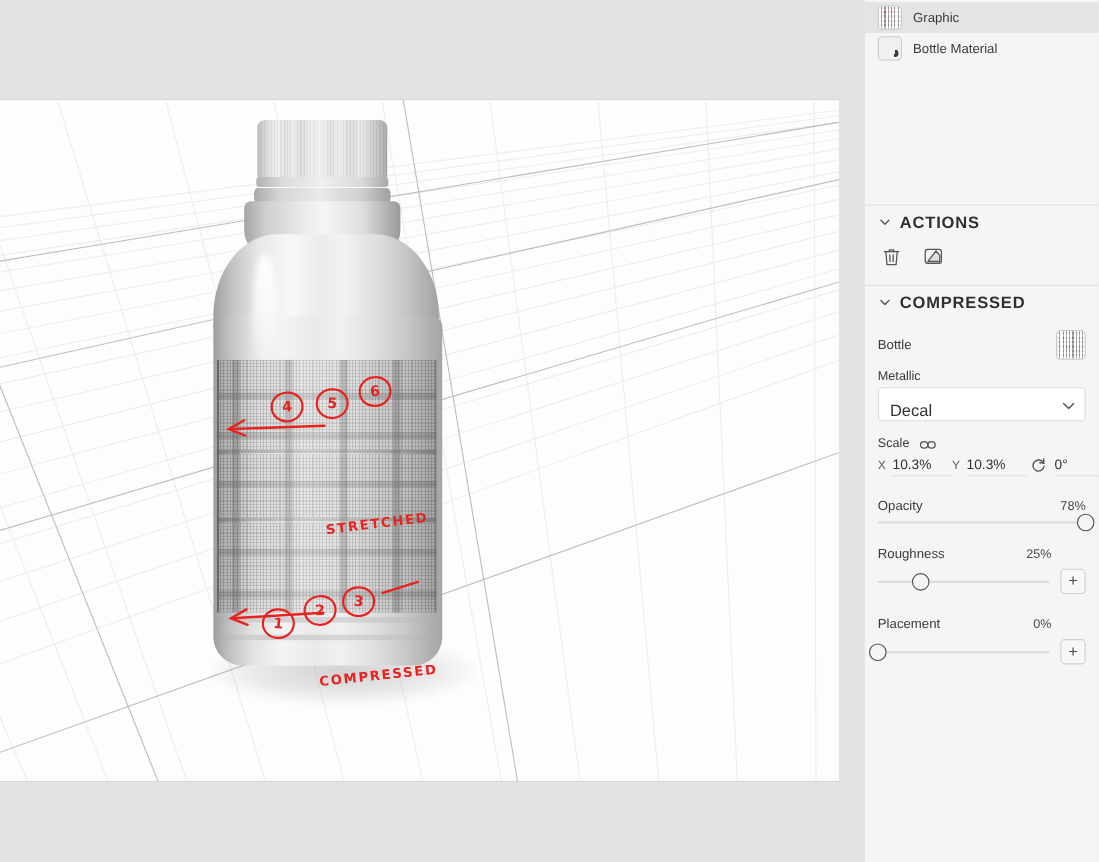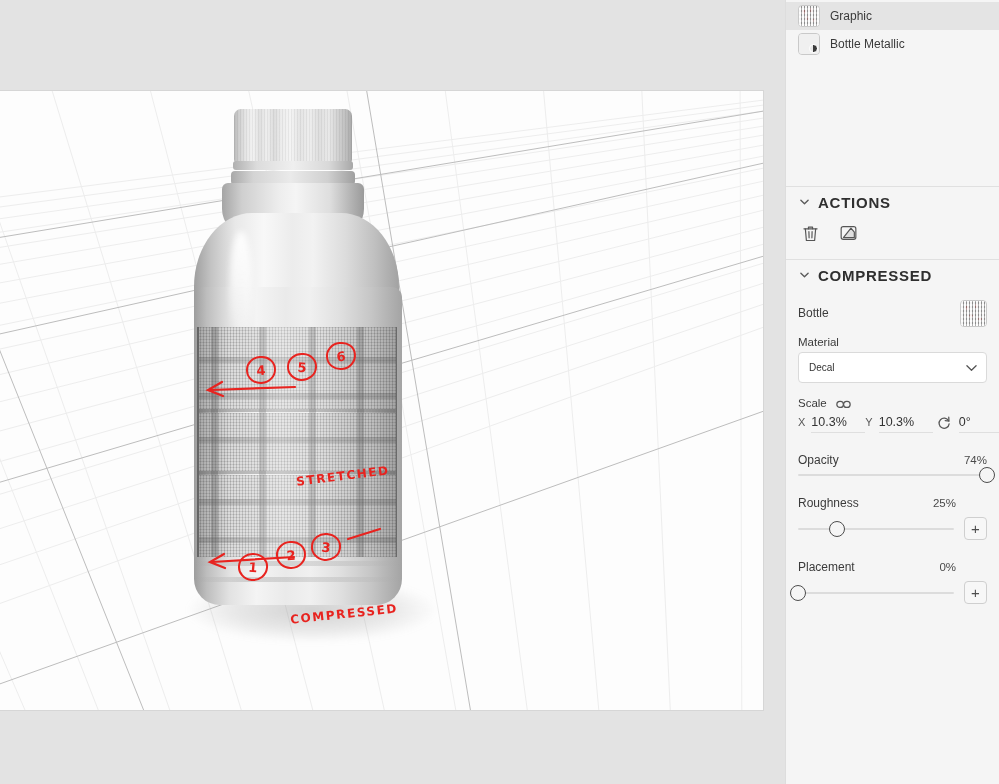--- a/index.html
+++ b/index.html
@@ -286,23 +286,23 @@
     cursor:pointer;
   }
 
   .field-label { font-size: 11.5px; color:#3b3b3b; margin: 6px 0 4px 0;}
   .select-box {
     position:relative;
     height: 29px;
     background:#ffffff;
     border: 1px solid #dadada;
     border-radius: 4px;
-    display:flex; align-items:center;
+    display:flex; align-items:flex-end;
     padding: 0 10px;
-    font-size: 10px; color:#333;
+    font-size: 15px; color:#333;
     cursor:pointer;
   }
   .select-chev {
     position:absolute; right:9px; top:50%; transform:translateY(-50%);
     color:#555;
   }
 
   .scale-head { display:flex; align-items:flex-end; gap:9px; margin: 14px 0 4px 0; }
   .scale-head .prop-label{ font-size:11.5px; }
   .link-ic { color:#565656; display:flex; }
@@ -491,21 +491,21 @@
         <span class="layer-thumb">
           <span class="thumb-noise"></span>
         </span>
         <span class="layer-label">Graphic</span>
       </div>
       <div class="layer-row">
         <span class="layer-thumb">
           <span class="thumb-mat"></span>
             <span class="mat-badge"></span>
         </span>
-        <span class="layer-label">Bottle Metallic</span>
+        <span class="layer-label">Bottle Material</span>
       </div>
     </div>
 
     <div class="divider" style="margin-top:128px"></div>
     <div class="section-head">
       <span class="chev">
         <svg width="9" height="6" viewBox="0 0 10 6" fill="none" stroke="#5a5a5a" stroke-width="1.5" stroke-linecap="round" stroke-linejoin="round">
             <polyline points="1,1 5,5 9,1"></polyline>
           </svg>
       </span>
@@ -541,21 +541,21 @@
 
     <div class="prop-body">
 
       <div class="prop-row-img">
         <span class="prop-label">Bottle</span>
         <span class="img-thumb">
           <span class="thumb-noise" style="position:absolute;inset:0;"></span>
         </span>
       </div>
 
-      <div class="field-label">Material</div>
+      <div class="field-label">Metallic</div>
       <div class="select-box">
         <span>Decal</span>
         <span class="select-chev">
           <svg width="11" height="7" viewBox="0 0 12 7" fill="none" stroke="#555" stroke-width="1.4" stroke-linecap="round" stroke-linejoin="round">
               <polyline points="1,1 6,6 11,1"></polyline>
             </svg>
         </span>
       </div>
 
       <div class="scale-head">
@@ -584,21 +584,21 @@
               <polyline points="12.6,1.3 12.8,5.4 8.8,5.0"></polyline>
             </svg>
           </span>
           <span class="rot-val">0°</span>
         </span>
       </div>
 
       <div class="slider-block">
         <div class="slider-top">
           <span class="prop-label">Opacity</span>
-          <span class="slider-val">74%</span>
+          <span class="slider-val">78%</span>
         </div>
         <div class="slider-line">
           <span class="track">
             <span class="knob" style="left:100%"></span>
           </span>
         </div>
       </div>
 
       <div class="slider-block has-plus">
         <div class="slider-top" style="padding-right:31px">

